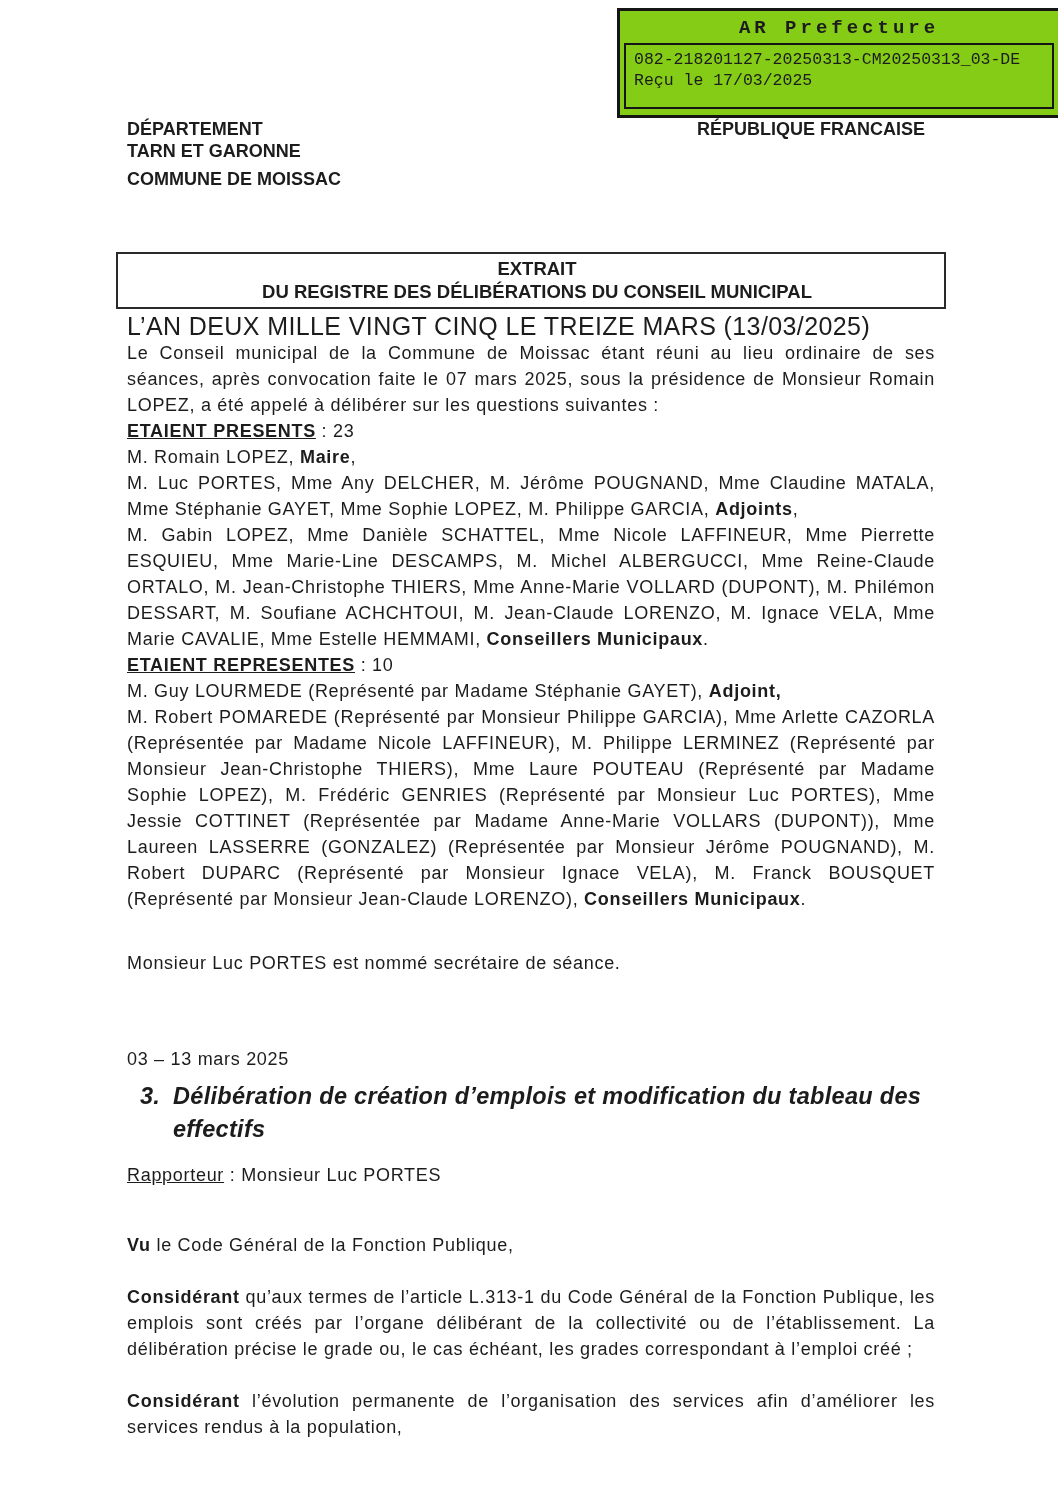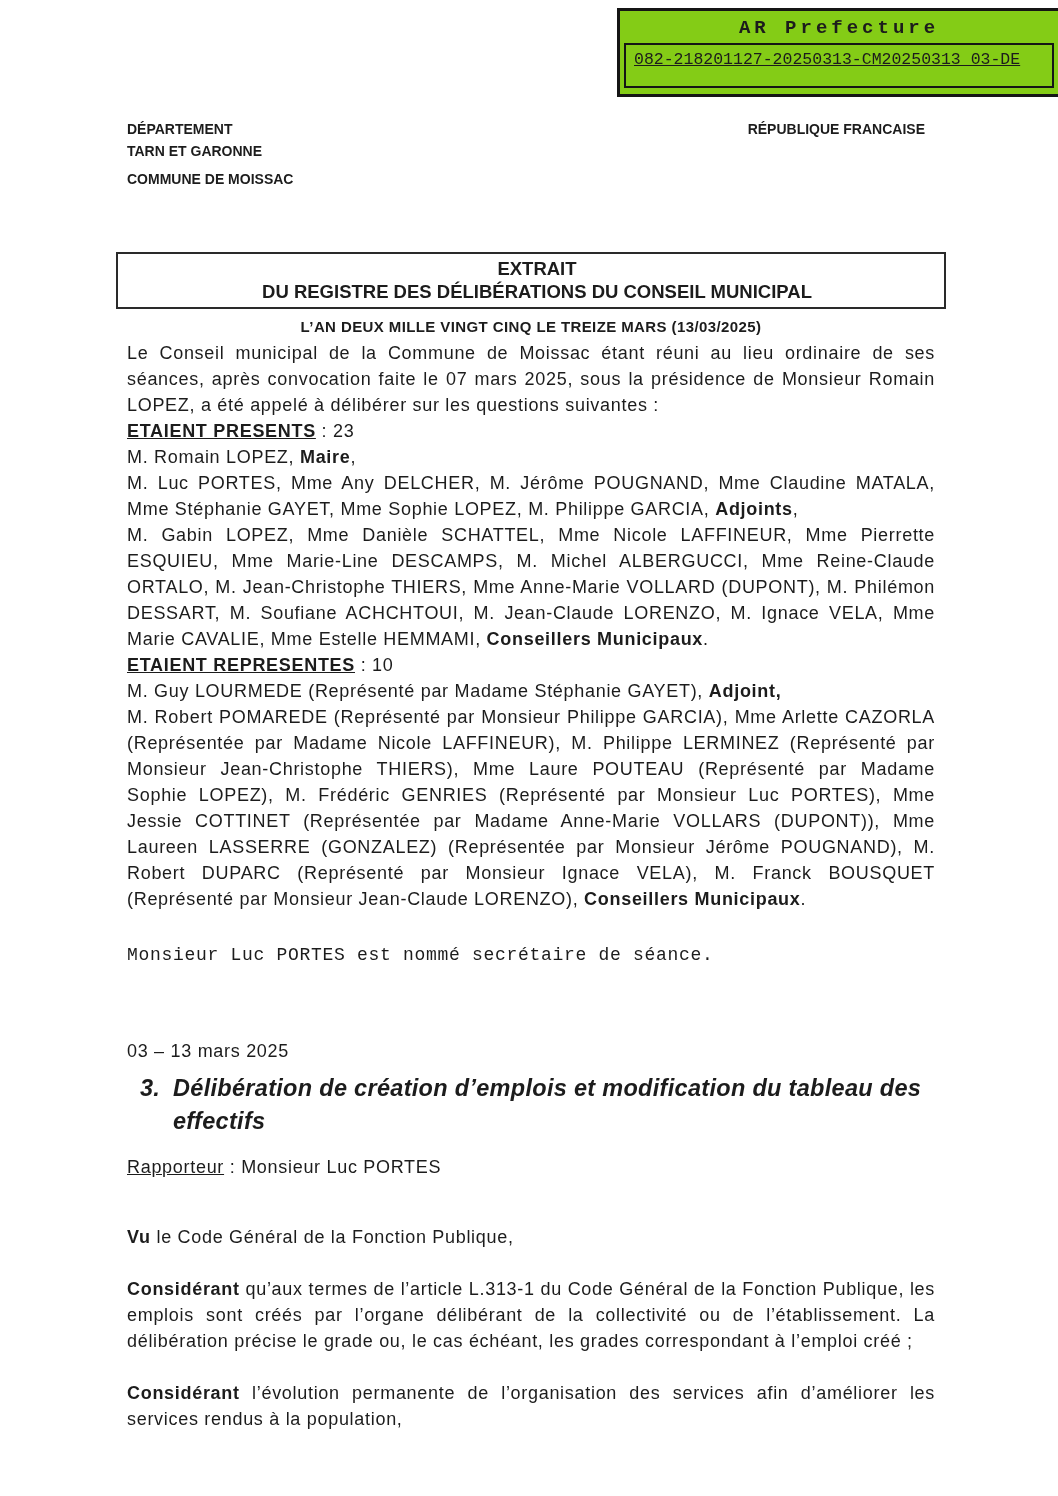--- a/index.html
+++ b/index.html
@@ -30,47 +30,46 @@
     font-family:"Liberation Mono","DejaVu Sans Mono",monospace;
     font-weight:bold; font-size:19px; letter-spacing:4px;
     text-align:center; padding:2px 0 4px 0;
   }
   .stamp-inner {
     border:2px solid #151515;
     padding:4px 8px 16px 8px;
     font-family:"Liberation Mono","DejaVu Sans Mono",monospace;
     font-size:16.5px; line-height:21px;
     white-space:nowrap;
-    text-decoration:underline;
   }
   
-  .doc-header { position:relative; height:134px; font-weight:bold; font-size:14px; line-height:22px; }
+  .doc-header { position:relative; height:134px; font-weight:bold; font-size:18px; line-height:22px; }
   .dept { position:absolute; left:0; top:0; }
   .republic { position:absolute; right:10px; top:0; }
   .commune { position:absolute; left:0; right:0; top:50px; }
   .arrond { position:absolute; left:0; top:72px; }
   .arrond .de { text-align:center; width:190px; }
   
   .extrait-box {
     margin-left:-11px; width:830px;
     border:2px solid #2a2a2a;
     text-align:center; font-weight:bold;
     font-size:18.5px; line-height:23px;
     padding:3px 0 4px 12px;
   }
   
   .body-par {
     font-size:18px; line-height:26px; letter-spacing:0.7px;
     text-align:justify;
   }
   .noj { text-align:left; }
-  .date-line { font-weight:bold; font-size:15px; line-height:27px; letter-spacing:0.4px; margin-top:4px;text-align:center; }
+  .date-line { font-weight:normal; font-size:25px; line-height:27px; letter-spacing:0.4px; margin-top:4px; }
   .sb { font-weight:bold; }
   .su { text-decoration:underline; }
-  .secretary { margin-top:30px;font-family:Liberation Mono, monospace; }
+  .secretary { margin-top:38px; }
   .item-ref { margin-top:70px; }
   .delib-heading {
     margin-top:8px;
     display:flex;
     font-weight:bold; font-style:italic;
     font-size:23.5px; line-height:33px; letter-spacing:0.3px;
   }
   .delib-heading .num { width:46px; flex:0 0 auto; padding-left:13px; }
   .rapporteur { margin-top:16px; }
   .vu-par { margin-top:44px; }
@@ -78,20 +77,21 @@
 </style>
 </head>
 <body>
 
 <div class="page">
 
   <div class="stamp">
     <div class="stamp-title">AR Prefecture</div>
     <div class="stamp-inner">
       <div>082-218201127-20250313-CM20250313_03-DE</div>
+      <div>Reçu le 17/03/2025</div>
     </div>
   </div>
 
   <div class="content">
 
     <div class="doc-header">
       <div class="dept">
         <div>DÉPARTEMENT</div>
         <div>TARN ET GARONNE</div>
       </div>

